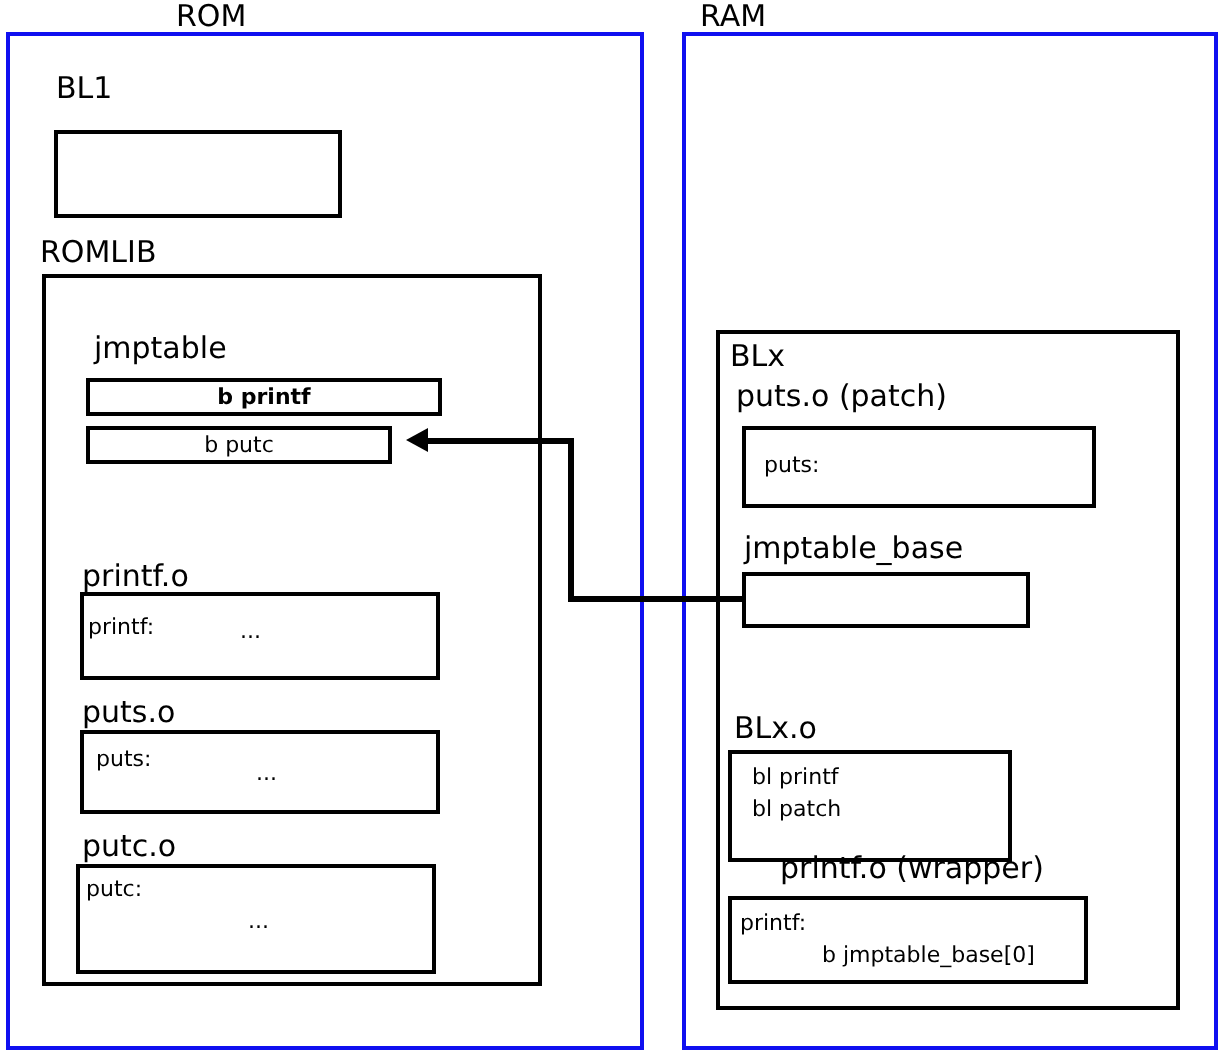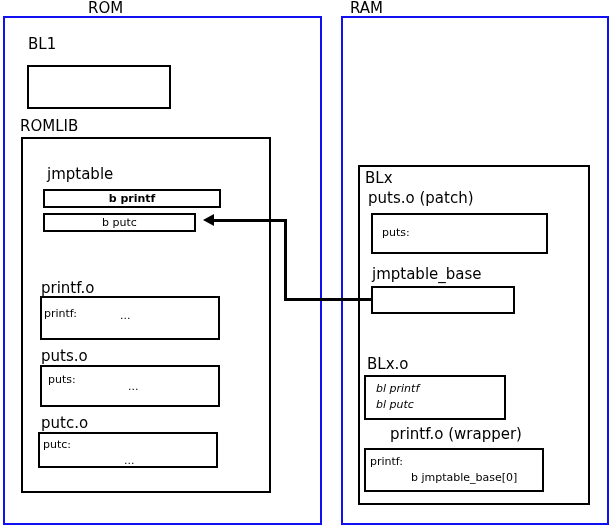--- a/index.html
+++ b/index.html
@@ -91,21 +91,21 @@
     <div class="box-text" style="left:78px; top:11px;">...</div>
   </div>
 
   <div class="lbl" style="left:41px; top:350px;">puts.o</div>
   <div class="box" style="left:40px; top:365px; width:180px; height:42px;">
     <div class="box-text" style="left:6px; top:6px;">puts:</div>
     <div class="box-text" style="left:86px; top:13px;">...</div>
   </div>
 
   <div class="lbl" style="left:41px; top:417px;">putc.o</div>
-  <div class="box" style="left:38px; top:432px; width:180px; height:36px;">
+  <div class="box" style="left:38px; top:432px; width:180px; height:55px;">
     <div class="box-text" style="left:3px; top:4px;">putc:</div>
     <div class="box-text" style="left:84px; top:20px;">...</div>
   </div>
 
   <div class="lbl" style="left:350px; top:2px;">RAM</div>
   <div class="region" style="left:341px; top:16px; width:268px; height:509px;"></div>
 
   <div class="box" style="left:358px; top:165px; width:232px; height:340px;"></div>
   <div class="lbl" style="left:365px; top:172px;">BLx</div>
 
@@ -113,23 +113,23 @@
   <div class="box" style="left:371px; top:213px; width:177px; height:41px;">
     <div class="box-text" style="left:9px; top:11px;">puts:</div>
   </div>
 
   <div class="lbl" style="left:372px; top:268px;">jmptable_base</div>
   <div class="box" style="left:371px; top:286px; width:144px; height:28px;">
     <div class="box-text" style="left:5px; top:4px;"></div>
   </div>
 
   <div class="lbl" style="left:367px; top:358px;">BLx.o</div>
-  <div class="box" style="left:364px; top:375px; width:142px; height:45px;font-style:italic;">
+  <div class="box" style="left:364px; top:375px; width:142px; height:56px;">
     <div class="box-text" style="left:10px; top:5px;">bl printf</div>
-    <div class="box-text" style="left:10px; top:21px;">bl putc</div>
+    <div class="box-text" style="left:10px; top:21px;">bl patch</div>
   </div>
 
   <div class="lbl" style="left:366px; top:428px;margin-left:24px;">printf.o (wrapper)</div>
   <div class="box" style="left:364px; top:448px; width:180px; height:44px;">
     <div class="box-text" style="left:4px; top:5px;">printf:</div>
     <div class="box-text" style="left:45px; top:21px;">b jmptable_base[0]</div>
   </div>
 
   <div class="conn" style="left:284px; top:298px; width:88px; height:3px;"></div>
   <div class="conn" style="left:284px; top:219px; width:3px; height:82px;"></div>

